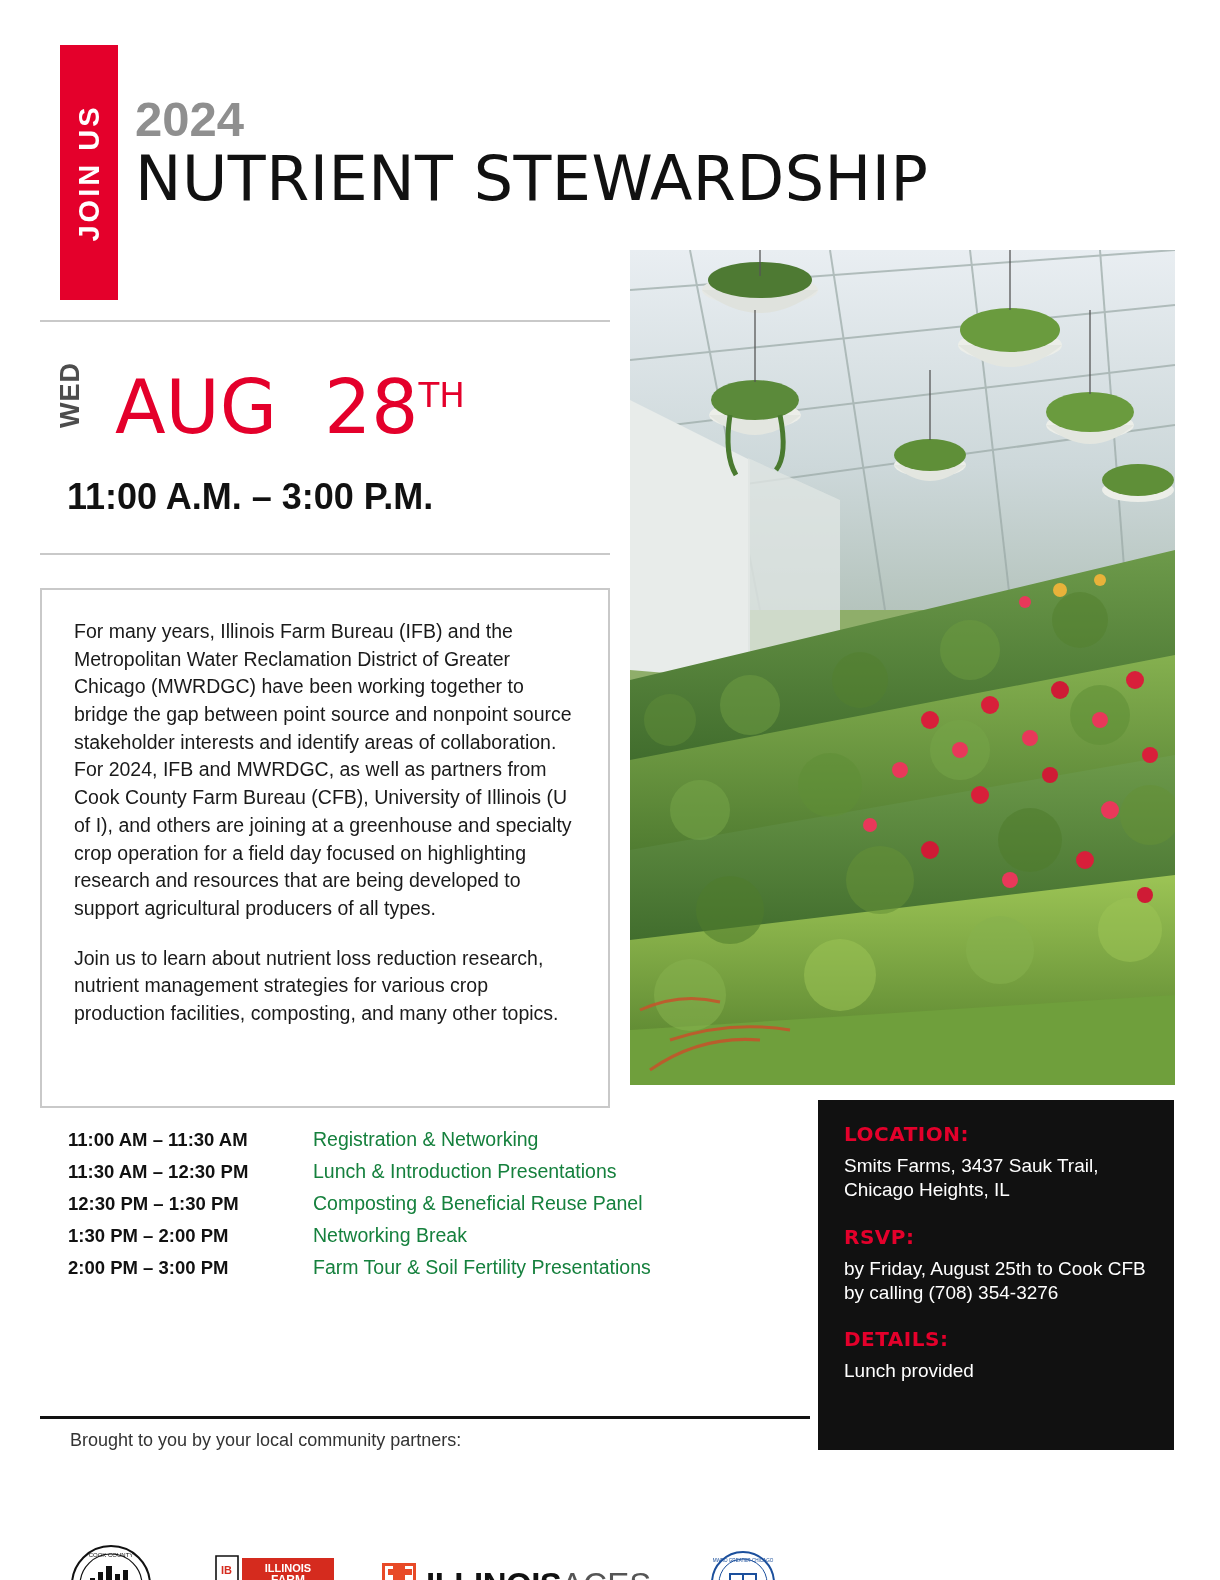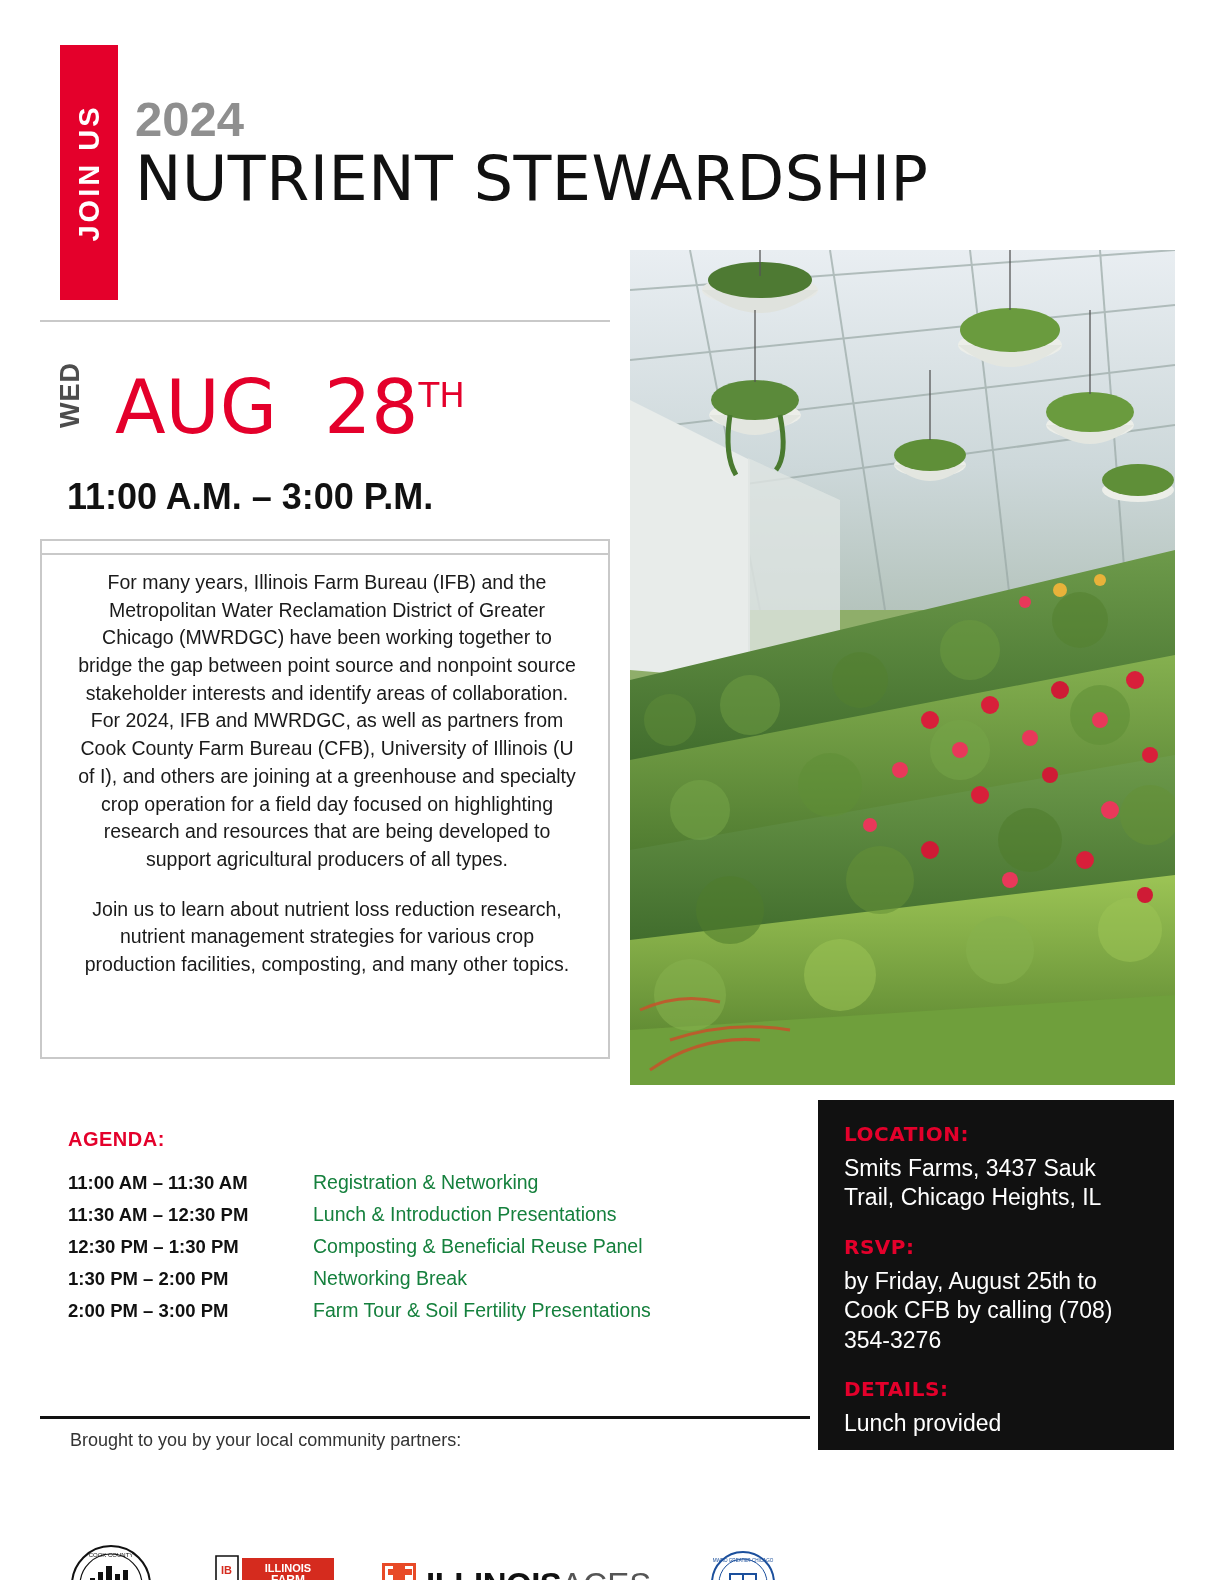--- a/index.html
+++ b/index.html
@@ -123,26 +123,25 @@
     font-size: 36px;
     font-weight: bold;
     color: #111111;
     letter-spacing: 0px;
   }
 
   
   .desc-box {
     position: absolute;
     left: 40px;
-    top: 539px;
+    top: 588px;
     width: 570px;
     height: 520px;
     border: 2px solid #c9c9c9;
     padding: 28px 28px 16px 32px;
-    text-align: center;
   }
   .desc-p {
     font-size: 19.5px;
     line-height: 1.42;
     color: #1a1a1a;
   }
   .desc-p + .desc-p { margin-top: 22px; }
 
   
   .photo {
@@ -199,21 +198,21 @@
   }
   .panel-label {
     font-size: 20px;
     font-weight: bold;
     color: #e4002b;
     letter-spacing: 0.5px;
     margin-bottom: 8px;
     font-family: "DejaVu Sans", sans-serif;
   }
   .panel-text {
-    font-size: 23px;
+    font-size: 19px;
     line-height: 1.28;
     margin-bottom: 22px;
   }
   .panel-text:last-child { margin-bottom: 0; }
 
   
   .footer-rule {
     position: absolute;
     left: 40px;
     top: 1416px;
@@ -411,21 +410,20 @@
 
     <g stroke="#c2562b" stroke-width="3" fill="none" opacity="0.9">
       <path d="M20 820 q50 -35 110 -30"></path>
       <path d="M40 790 q60 -20 120 -10"></path>
       <path d="M10 760 q40 -18 80 -8"></path>
     </g>
   </svg>
 </div>
 
 <div class="agenda">
-  <div class="agenda-title">AGENDA:</div>
   <div id="agenda-rows">
       <div class="agenda-row">
         <div class="agenda-time">11:00 AM – 11:30 AM</div>
         <div class="agenda-item">Registration &amp; Networking</div>
       </div>
       <div class="agenda-row">
         <div class="agenda-time">11:30 AM – 12:30 PM</div>
         <div class="agenda-item">Lunch &amp; Introduction Presentations</div>
       </div>
       <div class="agenda-row">

